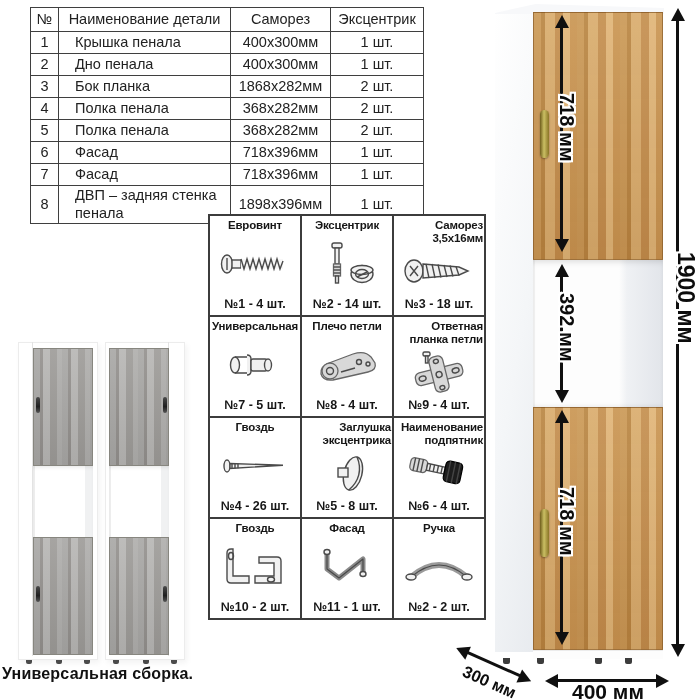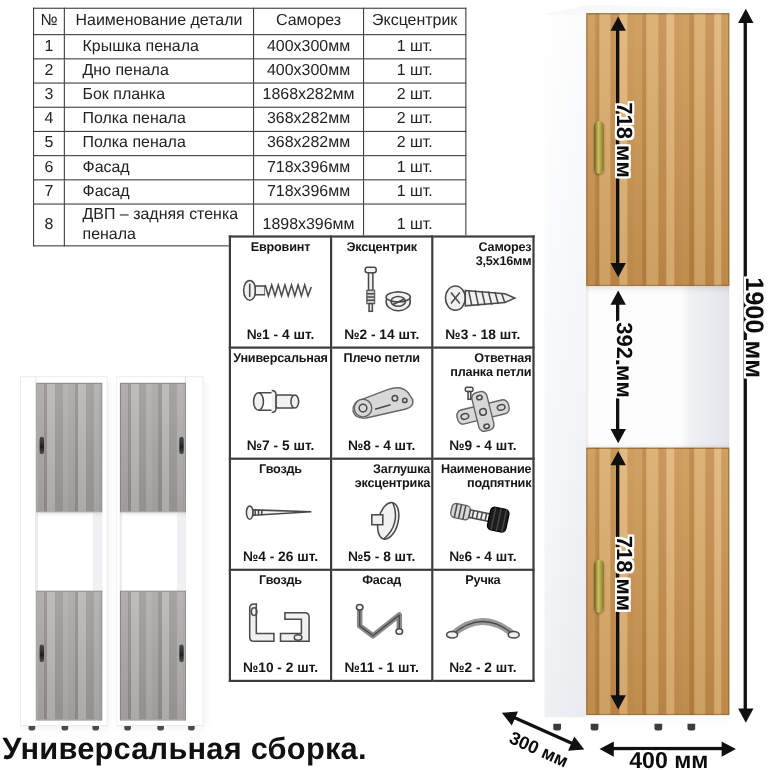--- a/index.html
+++ b/index.html
@@ -101,21 +101,21 @@
   .harrow{position:absolute;height:3px;background:#101010;z-index:6;}
   .harrow::before{content:"";position:absolute;left:-12px;top:-5.5px;border:solid transparent;border-width:7px 13px 7px 0;border-right-color:#101010;}
   .harrow::after{content:"";position:absolute;right:-12px;top:-5.5px;border:solid transparent;border-width:7px 0 7px 13px;border-left-color:#101010;}
   .dimlabel{
     position:absolute;font-weight:700;color:#0c0c0c;z-index:7;line-height:1.05;
     text-shadow:-2px -2px 0 #fff,2px -2px 0 #fff,-2px 2px 0 #fff,2px 2px 0 #fff,-2px 0 0 #fff,2px 0 0 #fff,0 -2px 0 #fff,0 2px 0 #fff;
   }
   .dimlabel.v{writing-mode:vertical-rl;}
   .rot24{transform:rotate(24deg);transform-origin:left top;}
   
-  .caption{position:absolute;left:2px;top:665px;font-size:28px;font-weight:700;color:#111;letter-spacing:.2px;}
+  .caption{position:absolute;left:2px;top:665px;font-size:16px;font-weight:700;color:#111;letter-spacing:.2px;}
   
   .ic{stroke:#4a4a4a;fill:none;stroke-width:1.4;}
   .icf{stroke:#4a4a4a;fill:#f1f1f1;stroke-width:1.4;}
   .icg{stroke:#666;fill:#d8d8d8;stroke-width:1.3;}
 </style>
 </head>
 <body>
 
 <table class="parts-table">
   <colgroup>

